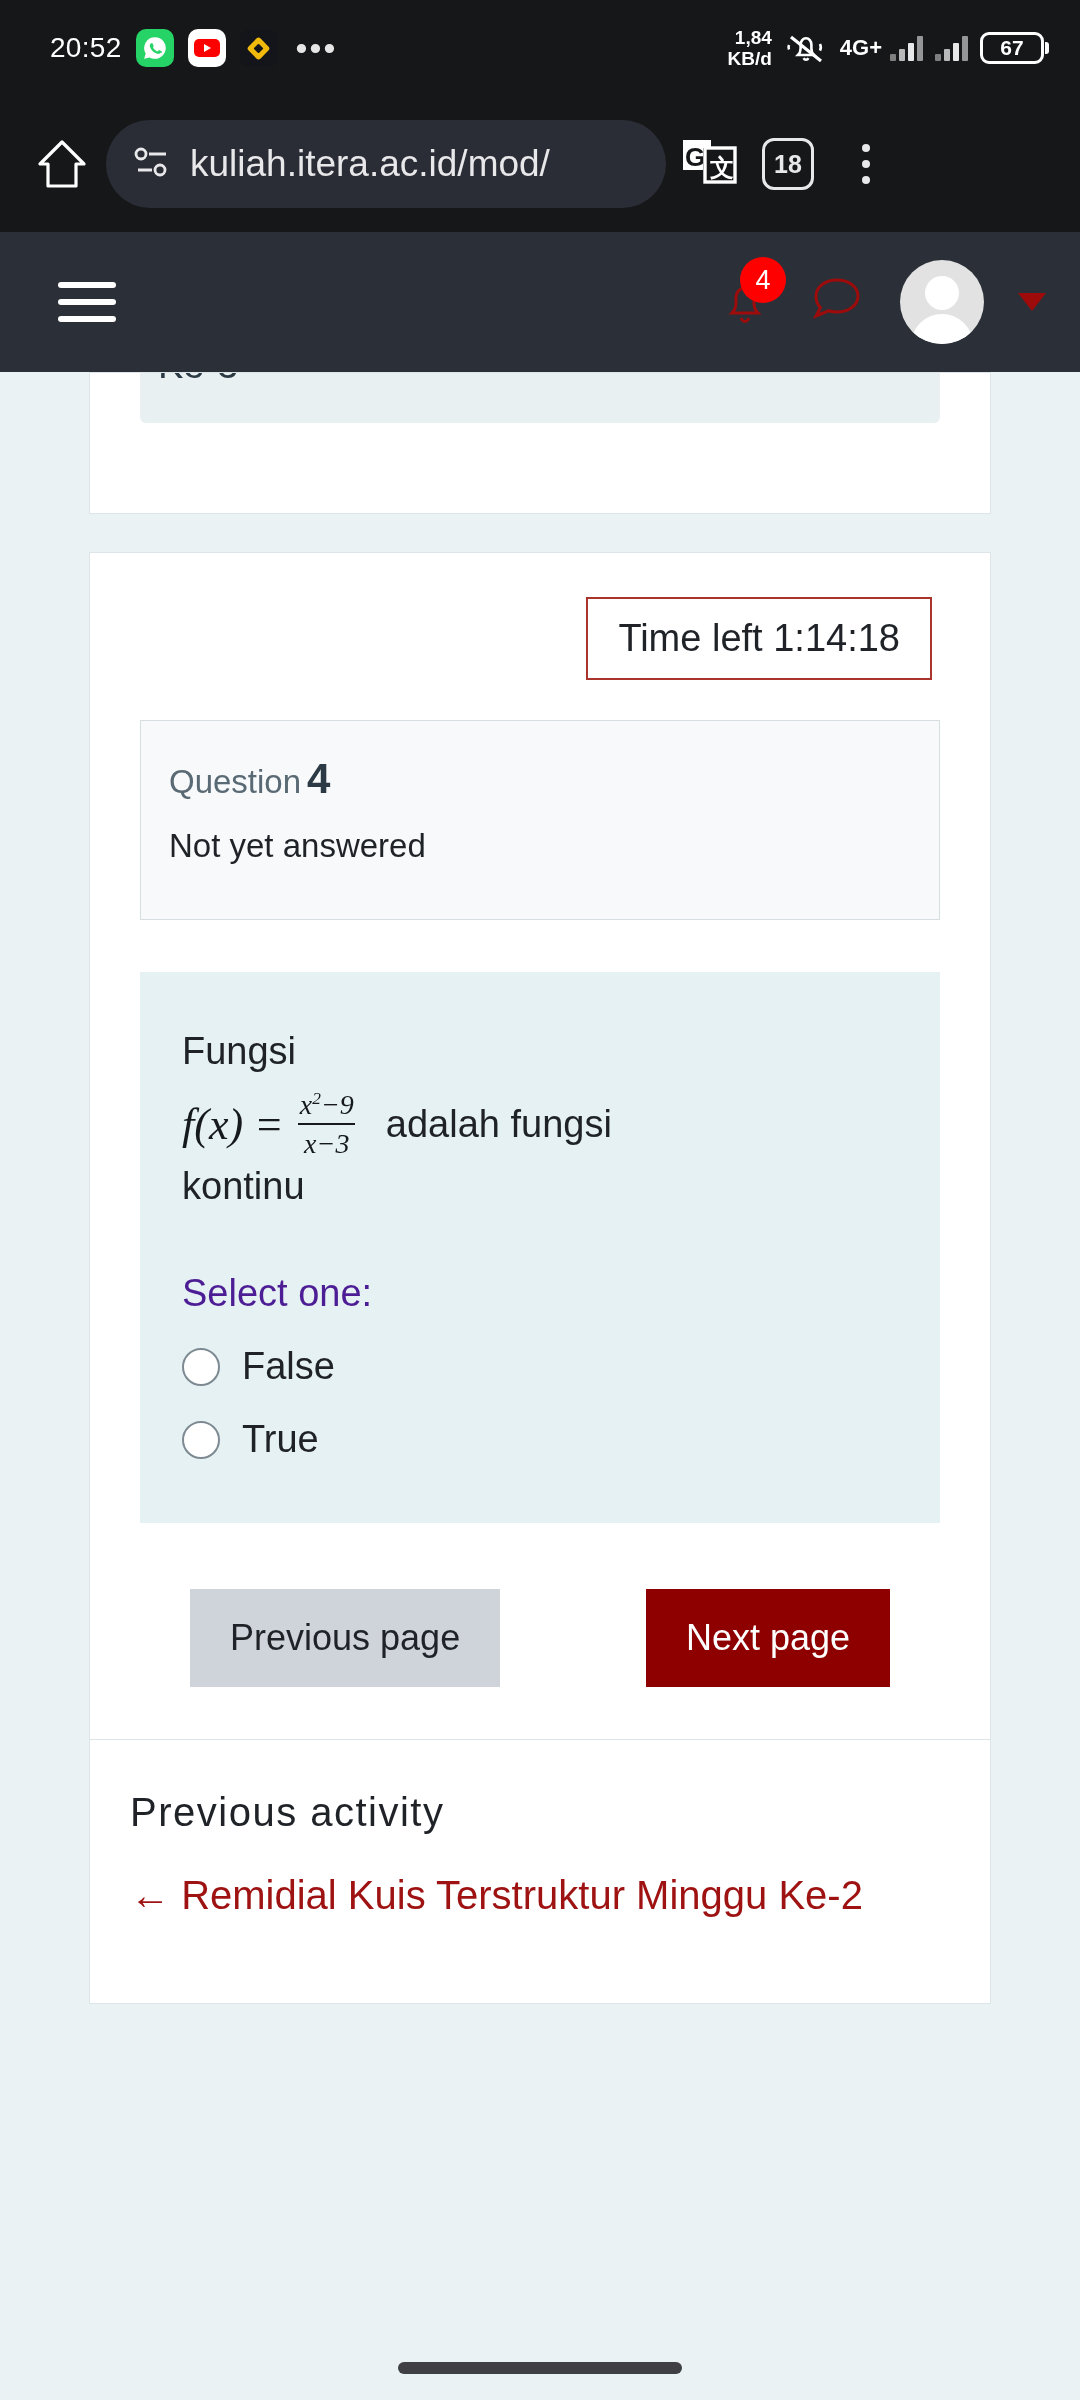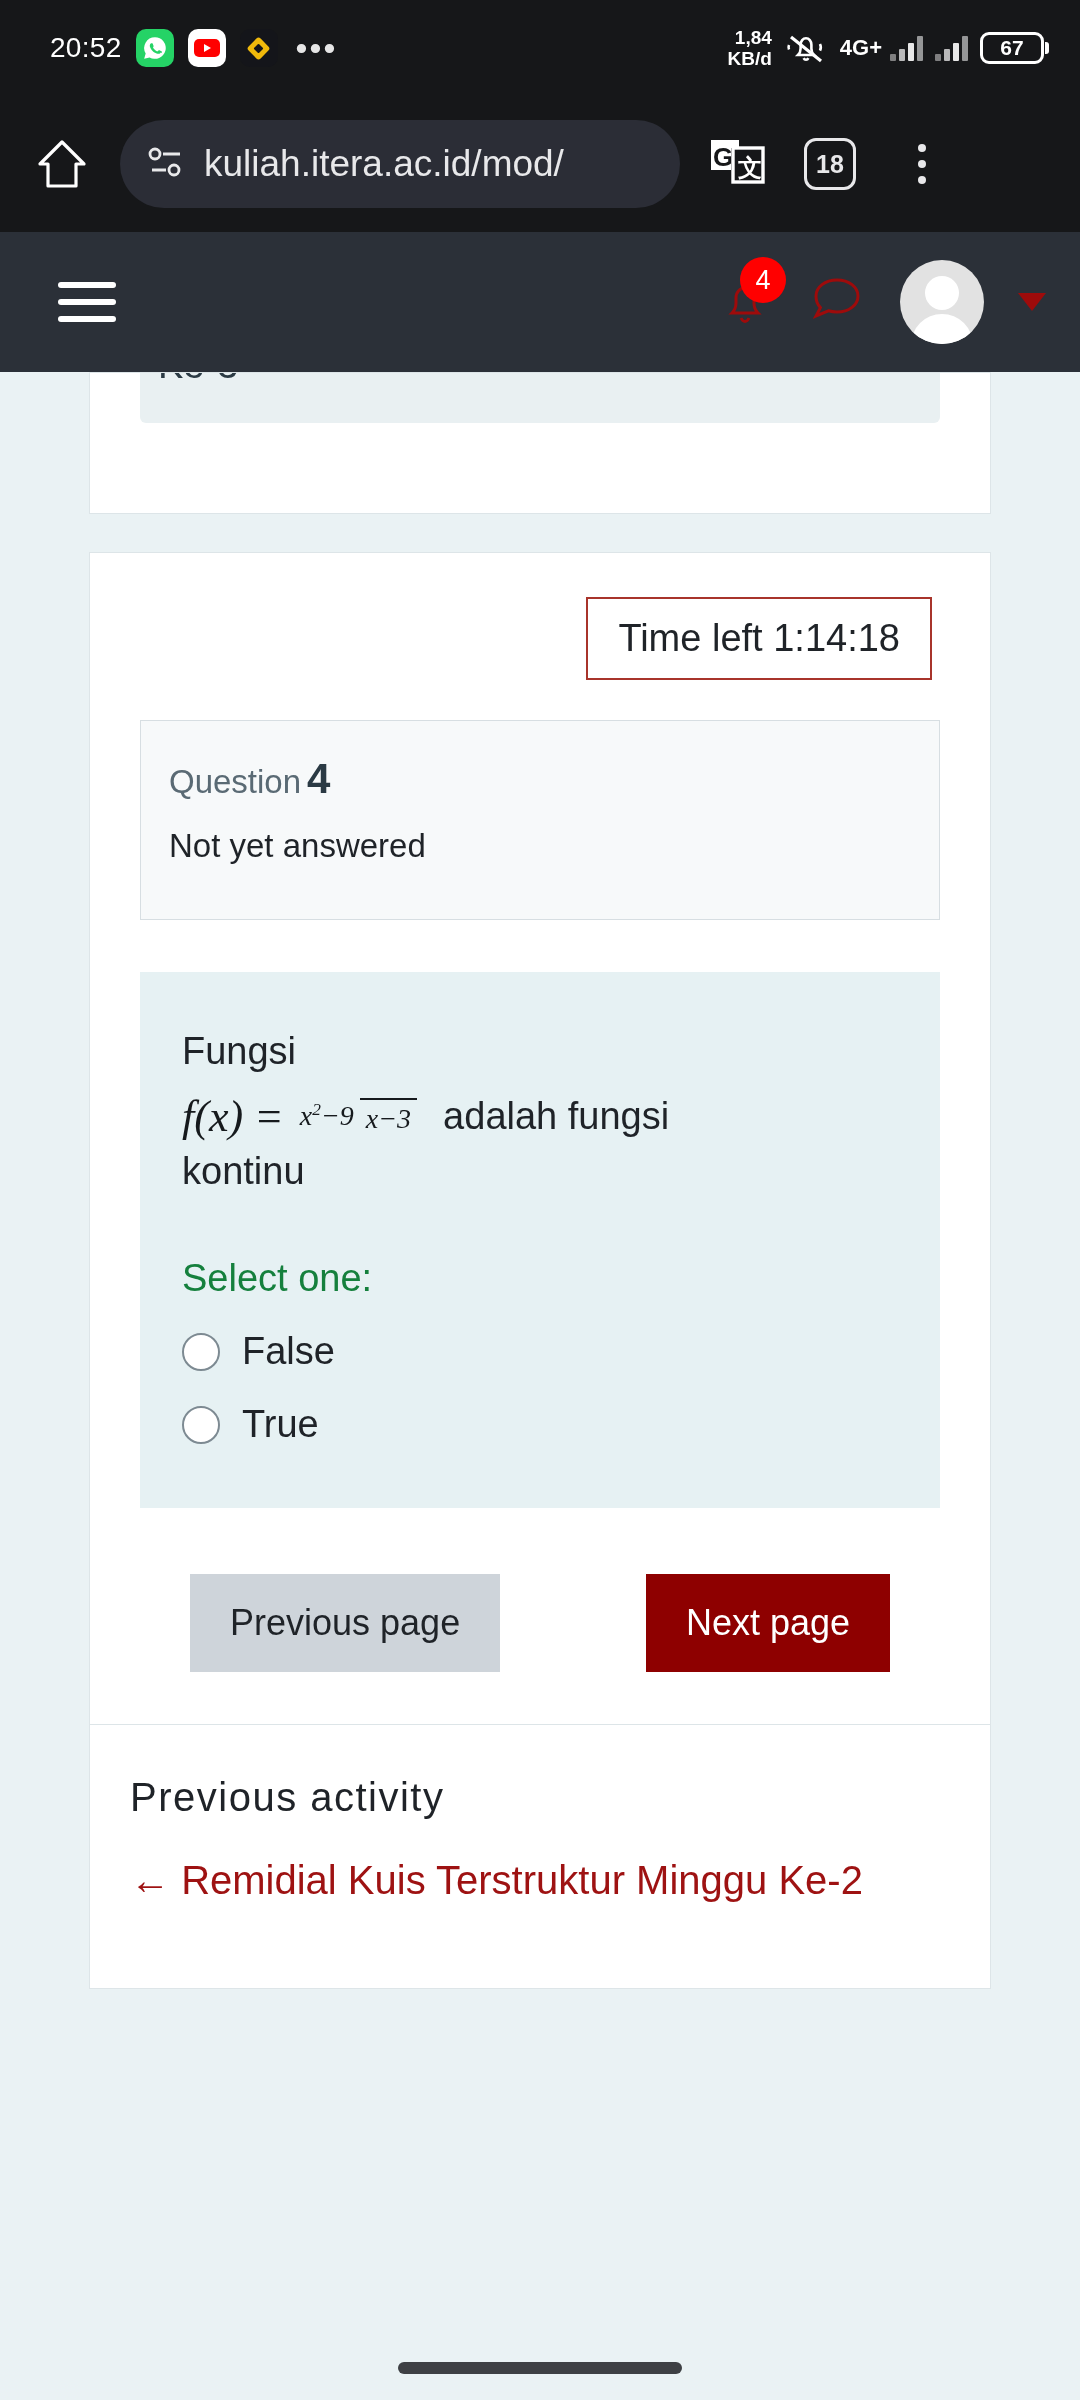--- a/index.html
+++ b/index.html
@@ -47,21 +47,21 @@
   .batt span { font-size:21px; font-weight:700; color:#fff; }
   .batt::after{content:"";position:absolute;right:-8px;width:4px;height:12px;background:#fff;border-radius:0 3px 3px 0;}
 
   
   .browserbar {
     height: 136px;
     background: #161719;
     display: flex;
     align-items: center;
     padding: 0 28px;
-    gap: 24px;
+    gap: 10px;
   }
   .bb-icon { width: 68px; height: 68px; display:flex; align-items:center; justify-content:center; flex:0 0 auto; }
   .omnibox {
     flex: 1 1 auto;
     height: 88px;
     background: #2b2d36;
     border-radius: 44px;
     display: flex;
     align-items: center;
     padding: 0 26px;
@@ -139,26 +139,26 @@
     padding: 52px 42px 62px 42px;
   }
   .qtext { font-size:38px; color:#1f2328; line-height: 1.45; }
   .mathline { display:flex; align-items:center; flex-wrap:wrap; gap:0 26px; margin-top: 10px; }
   .mathexpr {
     font-family: "Liberation Serif", serif;
     font-style: italic;
     font-size: 44px;
     display:flex; align-items:center; gap:10px; color:#161a1d;
   }
-  .frac { display:inline-flex; flex-direction:row; align-items:center; font-size:28px; line-height:1.12; }
+  .frac { display:inline-flex; flex-direction:column; align-items:center; font-size:28px; line-height:1.12; }
   .frac .num { padding: 0 6px 2px 6px; }
   .frac .den { padding: 3px 6px 0 6px; border-top: 2.5px solid #161a1d; }
   .sup { font-size: 0.62em; vertical-align: super; }
 
-  .selectone { font-size:38px; color:#15803d; margin-top: 58px; margin-bottom: 12px; }
+  .selectone { font-size:38px; color:#4c1d95; margin-top: 58px; margin-bottom: 12px; }
   .optrow { display:flex; align-items:center; gap:22px; margin-top: 30px; }
   .radio {
     width:38px;height:38px;border-radius:50%;border:2.5px solid #7d8a92;background:#fff;flex:0 0 auto;
   }
   .optlabel { font-size:38px; color:#1f2328; }
 
   .navbtns { display:flex; justify-content:space-between; align-items:center; padding: 66px 50px 52px 50px; }
   .btn { font-size:36px; padding: 28px 40px; border:none; cursor:pointer; font-family:inherit; }
   .btn-prev { background:#ced4da; color:#1f2328; }
   .btn-next { background:#8e0000; color:#ffffff; }

